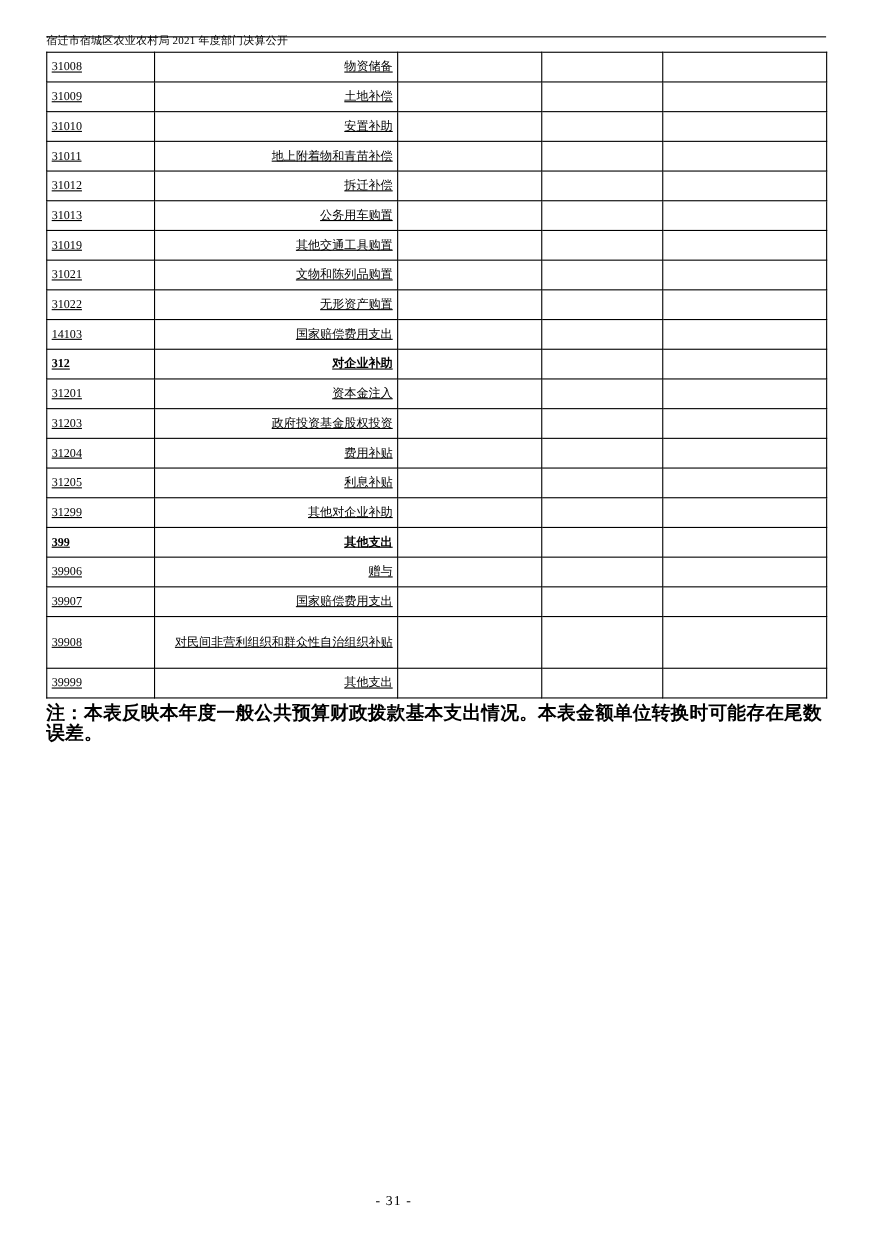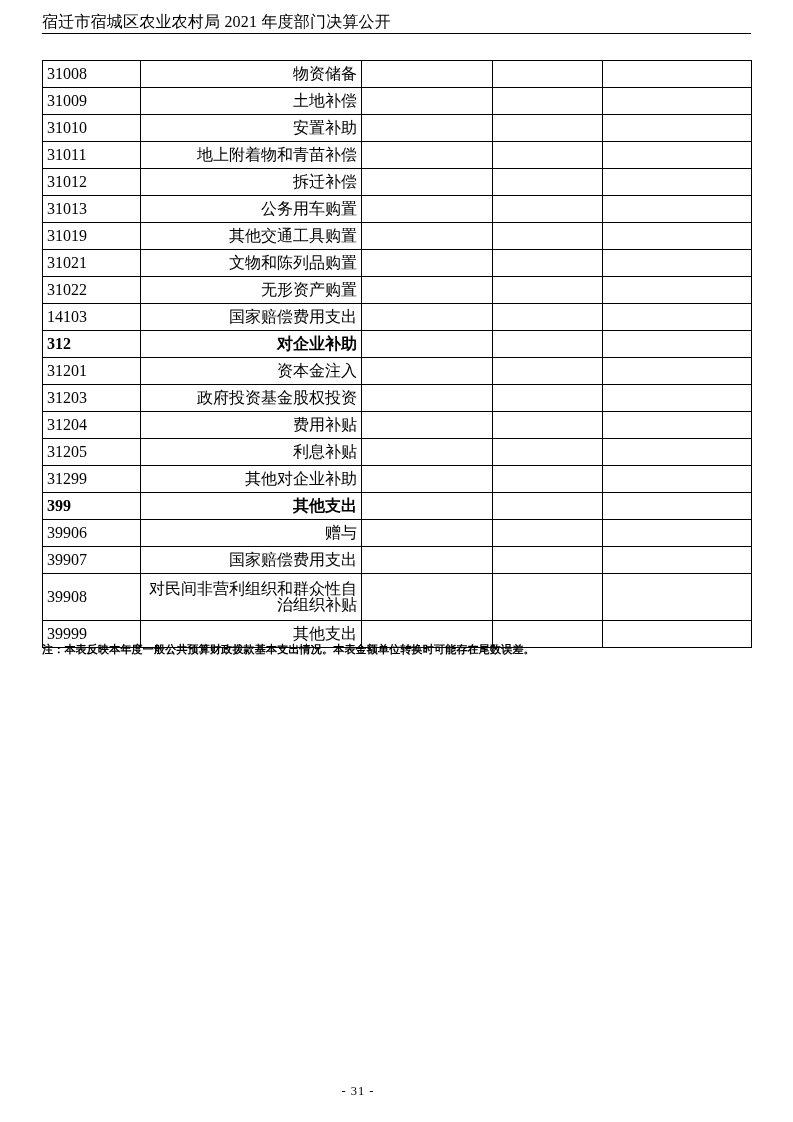--- a/index.html
+++ b/index.html
@@ -20,43 +20,44 @@
     left: 0;
     top: 0;
     width: 793px;
     height: 1122px;
     box-sizing: border-box;
     padding: 0;
   }
   .header {
     position: absolute;
     left: 42px;
-    top: 14px;
-    width: 709px;
-    font-size: 16px;
+    top: 30px;
+    width: 709px;
+    font-size: 10px;
     line-height: 16px;
     letter-spacing: 0.2px;
     white-space: nowrap;
   }
   .header-rule {
     position: absolute;
     left: 42px;
     top: 33px;
     width: 709px;
     height: 1px;
     background: #000000;
   }
   table.doc-table {
     position: absolute;
     left: 42px;
-    top: 60px;
+    top: 47px;
     width: 709px;
     border-collapse: collapse;
     table-layout: fixed;
-    font-size: 16px;
+    font-size: 11px;
+    text-decoration: underline;
   }
   table.doc-table td {
     border: 1px solid #000000;
     height: 26px;
     padding: 0 4px;
     vertical-align: middle;
     line-height: 16px;
   }
   col.c-code { width: 98px; }
   col.c-name { width: 221px; }
@@ -81,21 +82,21 @@
     line-height: 20px;
   }
   tr.tall td {
     height: 46px;
   }
   .note {
     position: absolute;
     left: 42px;
     top: 640px;
     width: 709px;
-    font-size: 11px;
+    font-size: 17px;
     line-height: 18px;
     font-weight: bold;
     letter-spacing: 0.2px;
   }
   .footer {
     position: absolute;
     left: 0;
     top: 1084px;
     width: 716px;
     text-align: center;

